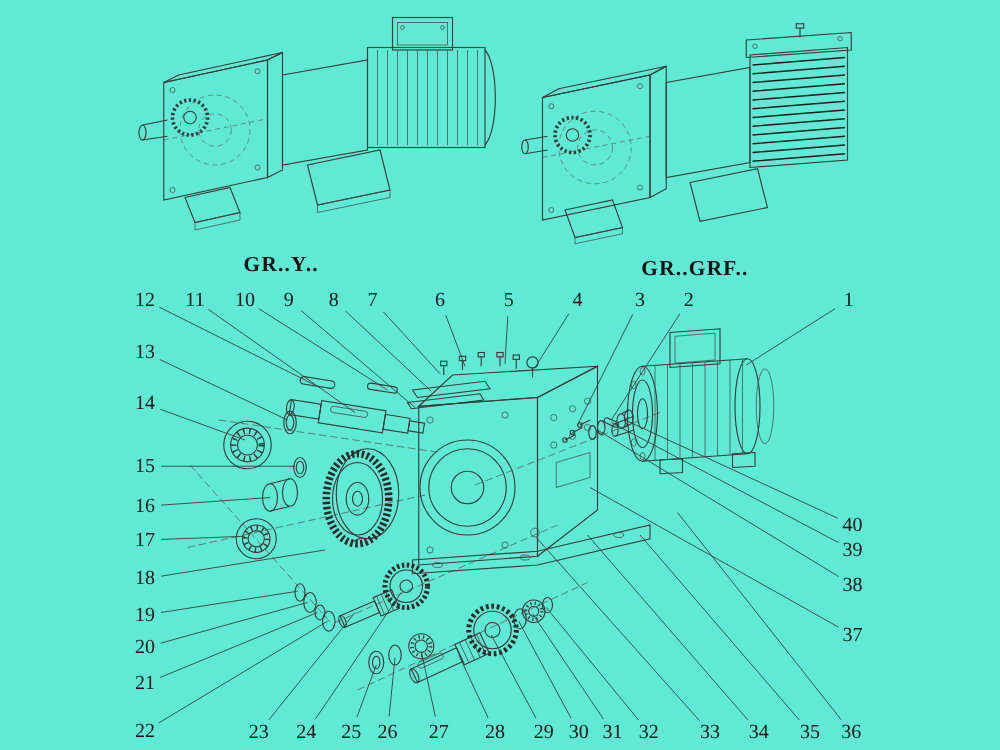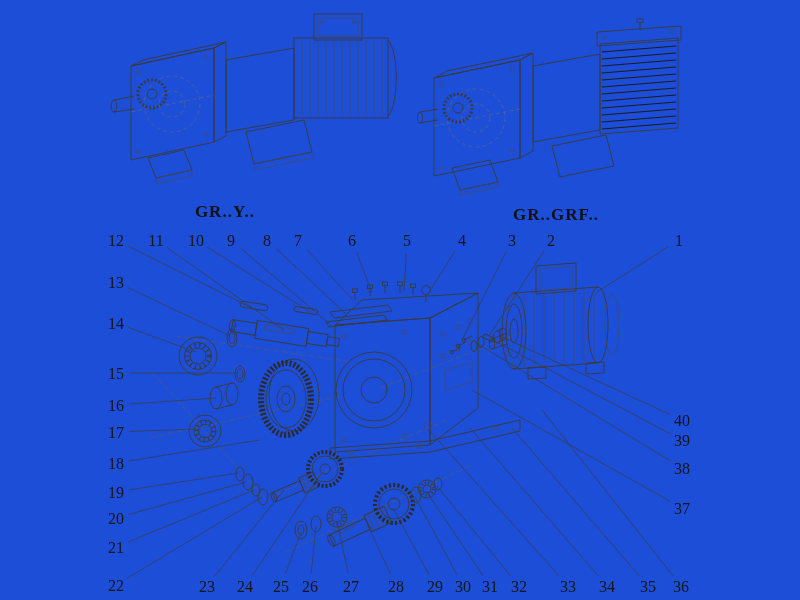--- a/index.html
+++ b/index.html
@@ -1,16 +1,16 @@
 <!DOCTYPE html>
 <html><head>
 <meta charset="utf-8">
 <style>
   html,body{margin:0;padding:0;background:#ffffff;}
-  .stage{position:relative;width:800px;height:600px;background:#1d4ed8;overflow:hidden;
+  .stage{position:relative;width:800px;height:600px;background:#5eead4;overflow:hidden;
          font-family:"Liberation Serif", serif;text-align:center;}
   svg{display:block;}
   .outline{stroke:#3a3a3a;stroke-width:0.9;fill:none;}
   .thin{stroke:#4a4a4a;stroke-width:0.6;fill:none;}
   .hidden-line{stroke:#6a6a6a;stroke-width:0.6;fill:none;stroke-dasharray:4,3;}
   .axis{stroke:#5a5a5a;stroke-width:0.6;fill:none;stroke-dasharray:6,3;}
   .teeth{fill:none;}
   .darkfin{stroke:#1c1c1c;stroke-width:1.1;fill:none;}
   .variant-title{font:bold 17px "Liberation Serif", serif;letter-spacing:1px;fill:#111;
                  text-anchor:middle;}

